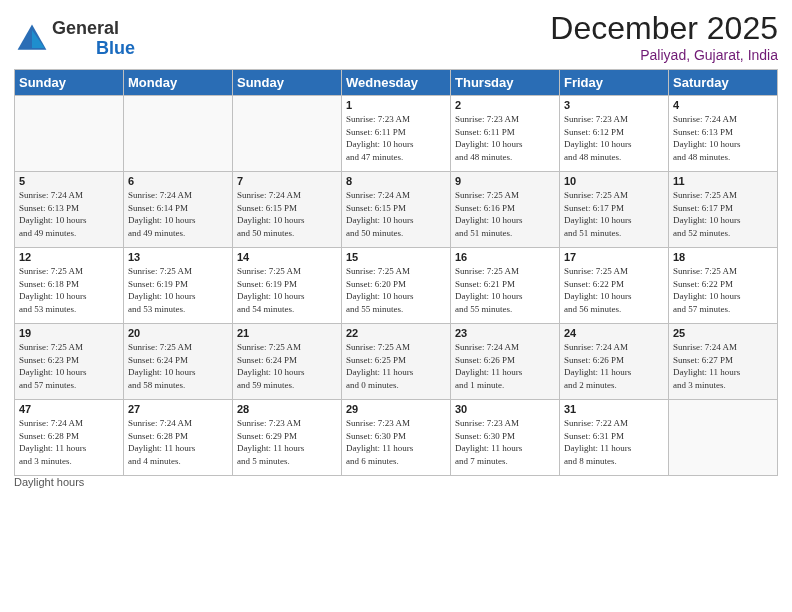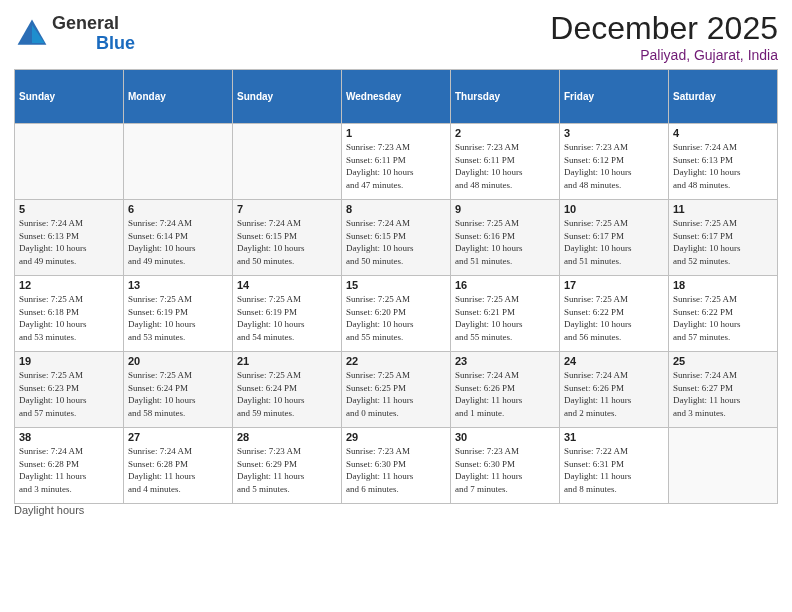--- a/index.html
+++ b/index.html
@@ -12,21 +12,21 @@
     }
     .page {
       width: 792px;
       height: 612px;
       padding: 10px 14px 10px 14px;
       background: #fff;
     }
     .header {
       display: flex;
       justify-content: space-between;
-      align-items: flex-start;
+      align-items: center;
       margin-bottom: 6px;
     }
     .logo {
       display: flex;
       align-items: center;
       margin-top: 4px;
     }
     .logo-text {
       display: flex;
       flex-direction: column;
@@ -61,22 +61,22 @@
       color: #701a75;
     }
     .calendar-table {
       width: 100%;
       border-collapse: collapse;
       table-layout: fixed;
     }
     .calendar-table th {
       background-color: #2a6db5;
       color: #fff;
-      font-size: 10px;
-      padding: 21px 4px;
+      font-size: 13px;
+      padding: 5px 4px;
       text-align: left;
       border: 1px solid #c0c0c0;
       font-weight: bold;
     }
     .calendar-table td {
       border: 1px solid #c0c0c0;
       vertical-align: top;
       padding: 3px 4px;
       font-size: 9.5px;
       color: #222;
@@ -250,21 +250,21 @@
             <span class="day-number">24</span>
             <div class="day-info">Sunrise: 7:24 AM<br>Sunset: 6:26 PM<br>Daylight: 11 hours<br>and 2 minutes.</div>
           </td>
           <td>
             <span class="day-number">25</span>
             <div class="day-info">Sunrise: 7:24 AM<br>Sunset: 6:27 PM<br>Daylight: 11 hours<br>and 3 minutes.</div>
           </td>
         </tr>
         <tr>
           <td>
-            <span class="day-number">38</span>
+            <span class="day-number">47</span>
             <div class="day-info">Sunrise: 7:24 AM<br>Sunset: 6:28 PM<br>Daylight: 11 hours<br>and 3 minutes.</div>
           </td>
           <td>
             <span class="day-number">27</span>
             <div class="day-info">Sunrise: 7:24 AM<br>Sunset: 6:28 PM<br>Daylight: 11 hours<br>and 4 minutes.</div>
           </td>
           <td>
             <span class="day-number">28</span>
             <div class="day-info">Sunrise: 7:23 AM<br>Sunset: 6:29 PM<br>Daylight: 11 hours<br>and 5 minutes.</div>
           </td>

